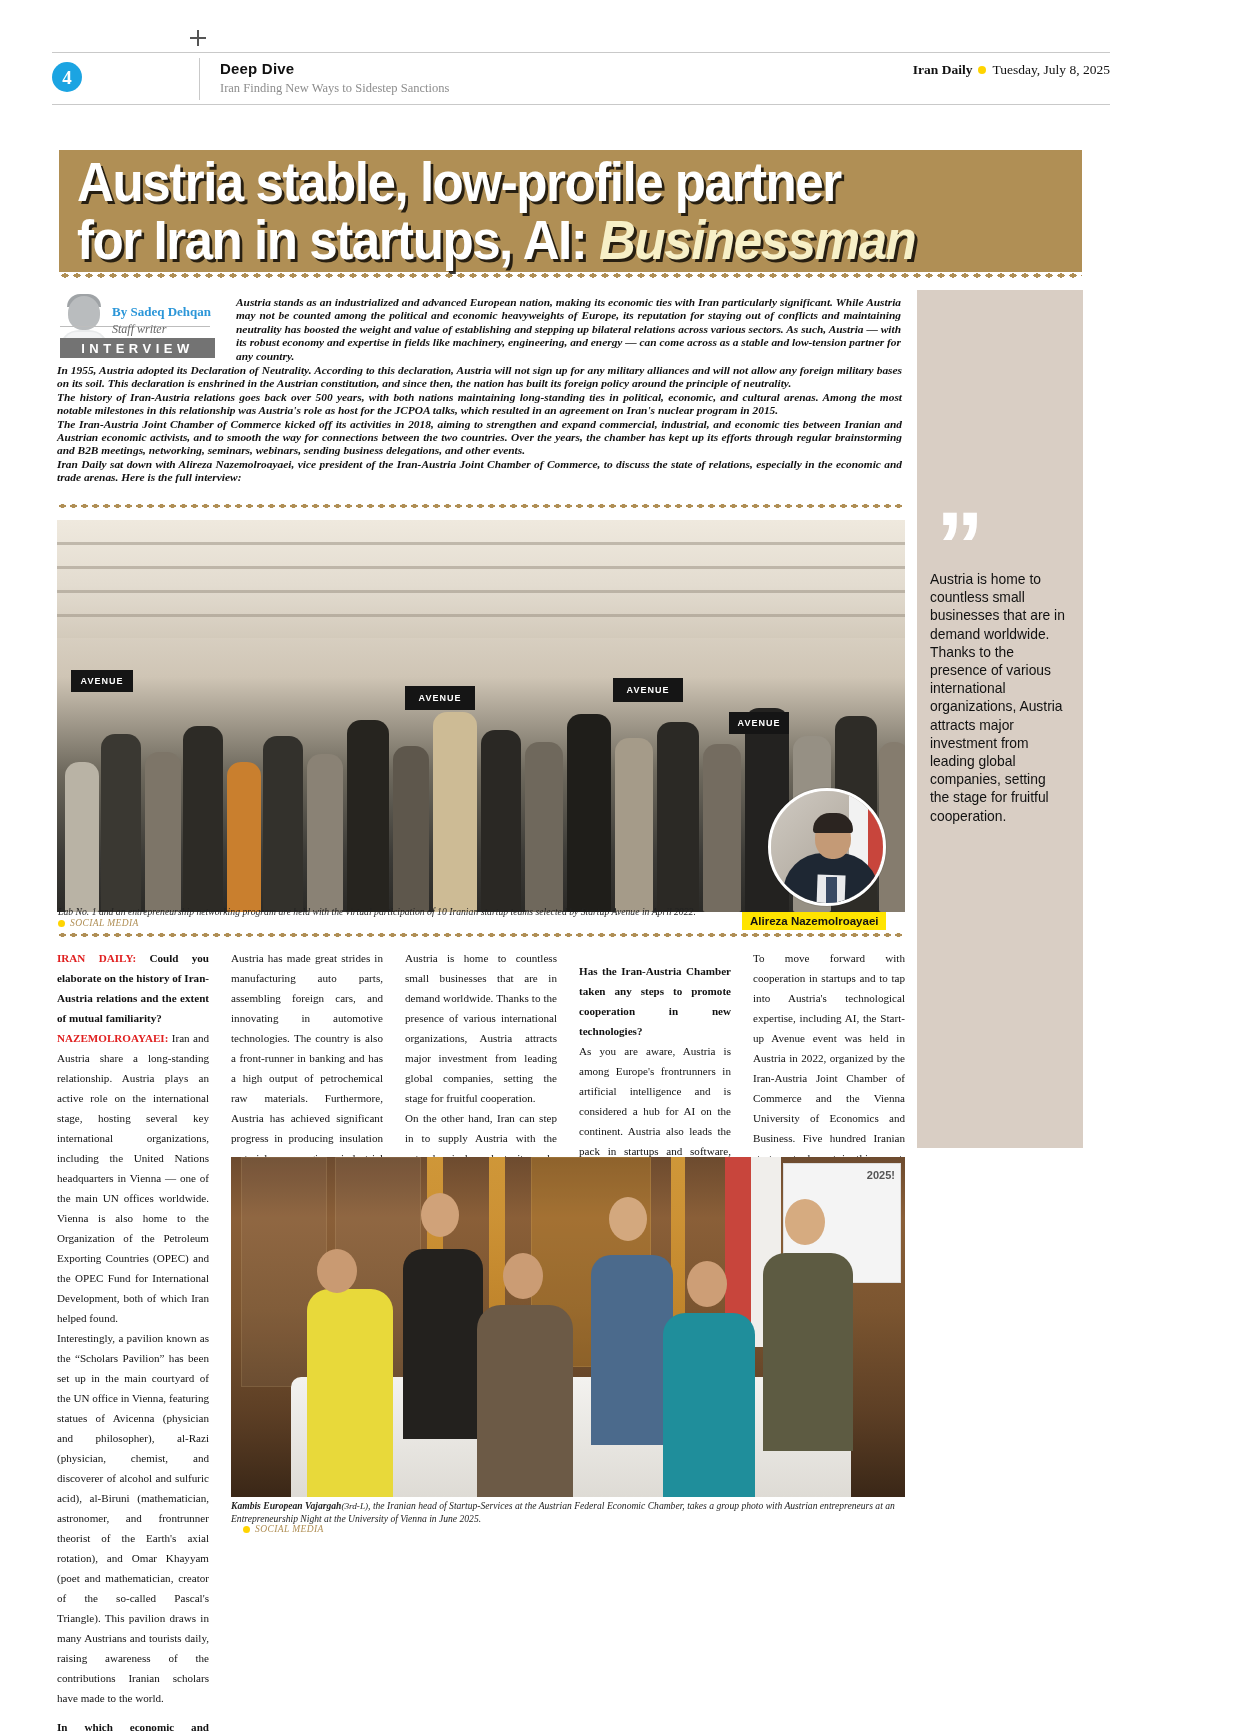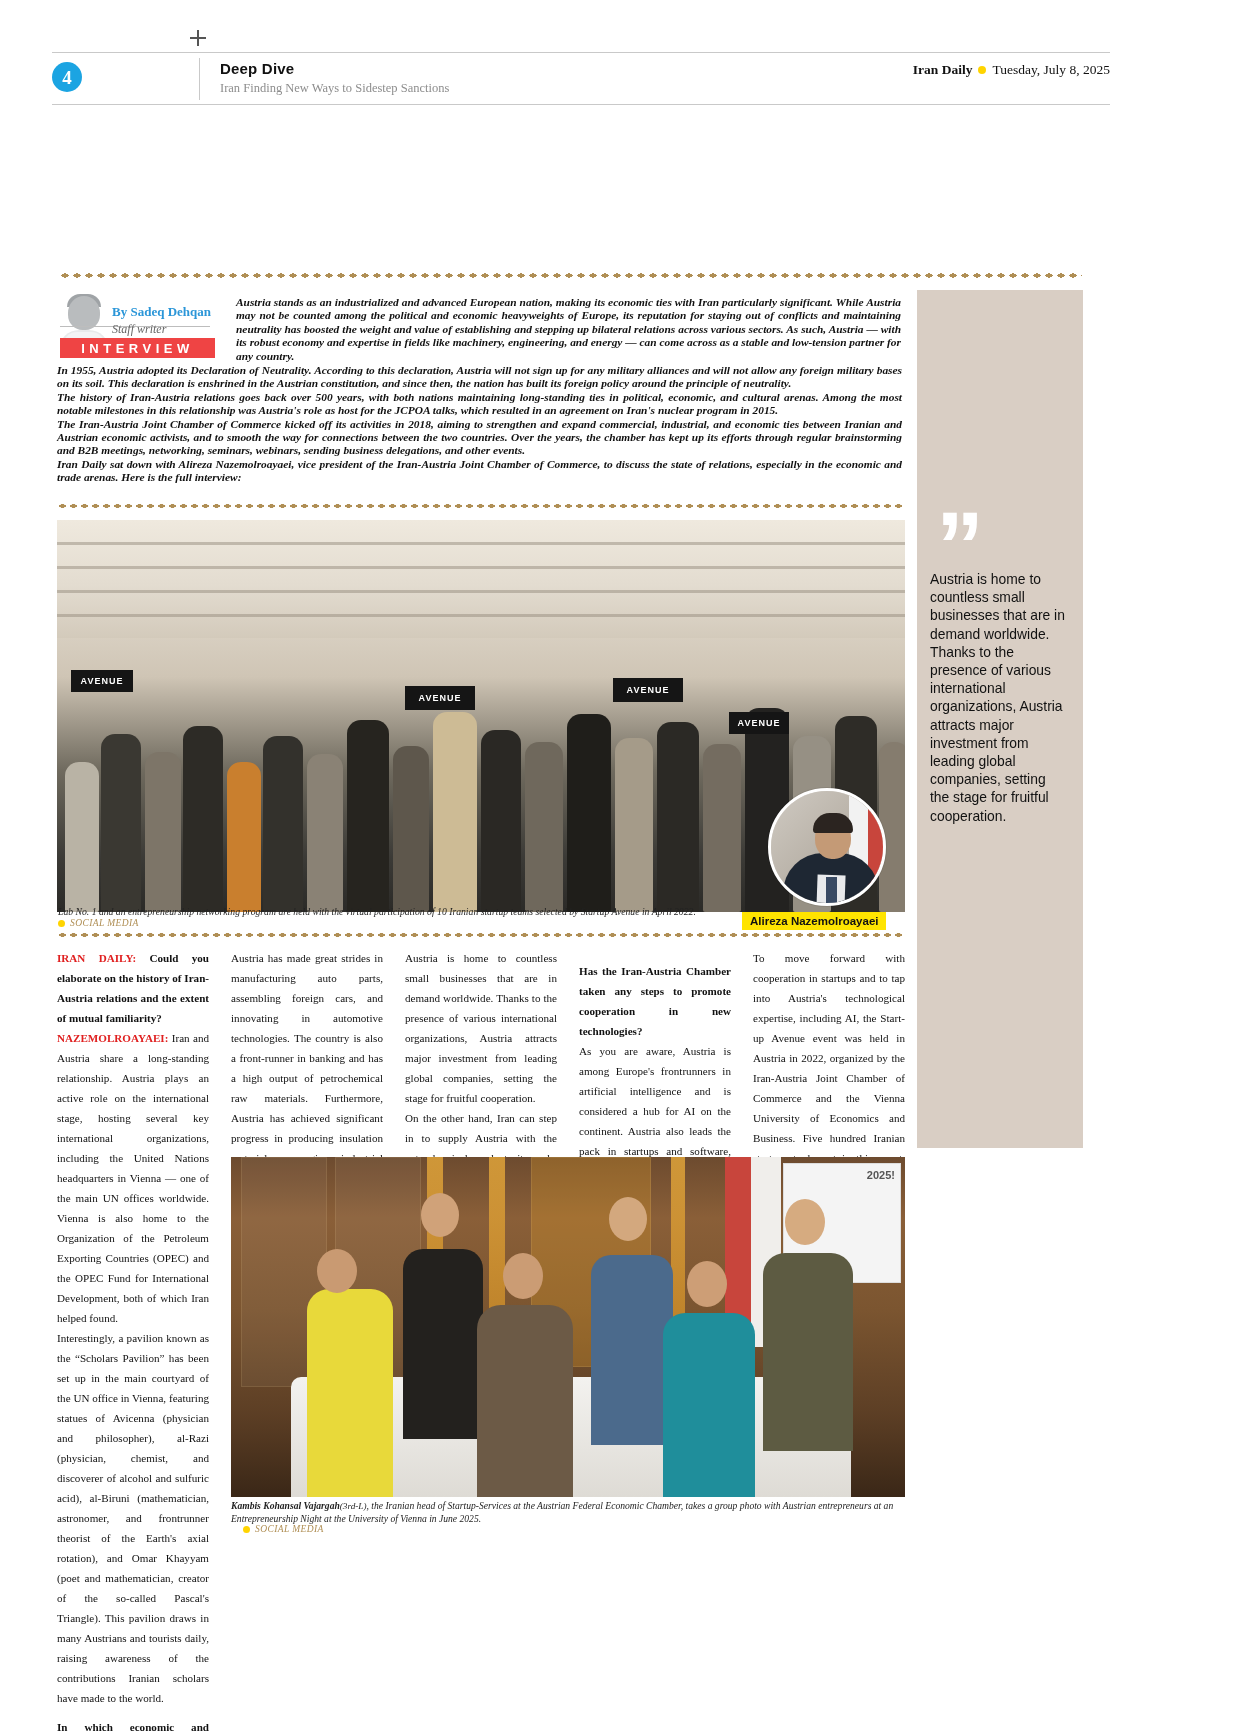--- a/index.html
+++ b/index.html
@@ -138,21 +138,21 @@
     font-weight: bold; font-size: 13px; color: #2b96d8;
   }
   .byline-role {
     position: absolute; left: 112px; top: 322px;
     font-family: "Liberation Serif", serif;
     font-style: italic; font-size: 12px; color: #666;
   }
   .interview-tag {
     position: absolute; left: 60px; top: 338px;
     width: 155px; height: 20px;
-    background: #ef4444;
+    background: #737373;
     color: #ffffff;
     font-family: "Liberation Sans", sans-serif;
     font-weight: bold; font-size: 13px;
     letter-spacing: 4.5px;
     display: flex; align-items: center; justify-content: center;
   }
 
   
   .lede {
     position: absolute; left: 236px; top: 296px; width: 665px;
@@ -352,20 +352,26 @@
   <div class="hdr-divider"></div>
   <div class="hdr-title">Deep Dive</div>
   <div class="hdr-sub">Iran Finding New Ways to Sidestep Sanctions</div>
   <div class="hdr-right">
     <span class="hdr-brand">Iran Daily</span>
     <span class="hdr-dot"></span>
     <span class="hdr-date">Tuesday, July 8, 2025</span>
   </div>
   <div class="hdr-rule-bot"></div>
 
+  <div class="headline-band">
+    <div class="headline-text">
+      <span>Austria stable, low-profile partner</span><br>
+      <span>for Iran in startups, AI: </span><span class="headline-em">Businessman</span>
+    </div>
+  </div>
   <div class="band-dots"></div>
 
   <div class="byline-photo">
     <div class="body"></div>
       <div class="shoulder"></div>
     <div class="hair"></div>
       <div class="head"></div>
   </div>
   <div class="byline-rule"></div>
   <div class="byline-name">By Sadeq Dehqan</div>
@@ -495,20 +501,20 @@
     <div class="bp-person" style="left:272px;top:96px;width:40px;height:46px;border-radius:50%;background:#cb9c74;position:absolute"></div>
     <div class="bp-person" style="left:360px;bottom:52px;width:82px;height:190px;background:#4b6a8c;border-radius:20px 20px 0 0"></div>
     <div class="bp-person" style="left:378px;top:40px;width:38px;height:44px;border-radius:50%;background:#d3a87e;position:absolute"></div>
     <div class="bp-person" style="left:432px;bottom:0;width:92px;height:184px;background:#1f8e9b;border-radius:22px 22px 0 0"></div>
     <div class="bp-person" style="left:456px;top:104px;width:40px;height:46px;border-radius:50%;background:#cd9e76;position:absolute"></div>
     <div class="bp-person" style="left:532px;bottom:46px;width:90px;height:198px;background:#5d5b42;border-radius:22px 22px 0 0"></div>
     <div class="bp-person" style="left:554px;top:42px;width:40px;height:46px;border-radius:50%;background:#d6ab80;position:absolute"></div>
   </div>
 
   <div class="cap2">
-    <span class="nm">Kambis Kohansal Vajargah</span><span class="small-caps">(3rd-L)</span><span>, the Iranian head of Startup-Services at the Austrian Federal Economic Chamber, takes a group photo with Austrian entrepreneurs at an Entrepreneurship Night at the University of Vienna in June 2025.</span>
+    <span class="nm">Kambis European Vajargah</span><span class="small-caps">(3rd-L)</span><span>, the Iranian head of Startup-Services at the Austrian Federal Economic Chamber, takes a group photo with Austrian entrepreneurs at an Entrepreneurship Night at the University of Vienna in June 2025.</span>
   </div>
   <div class="cap2-credit">
     <span class="dot"></span>
     <span class="txt">SOCIAL MEDIA</span>
   </div>
 
 </div>
 
 </body></html>

